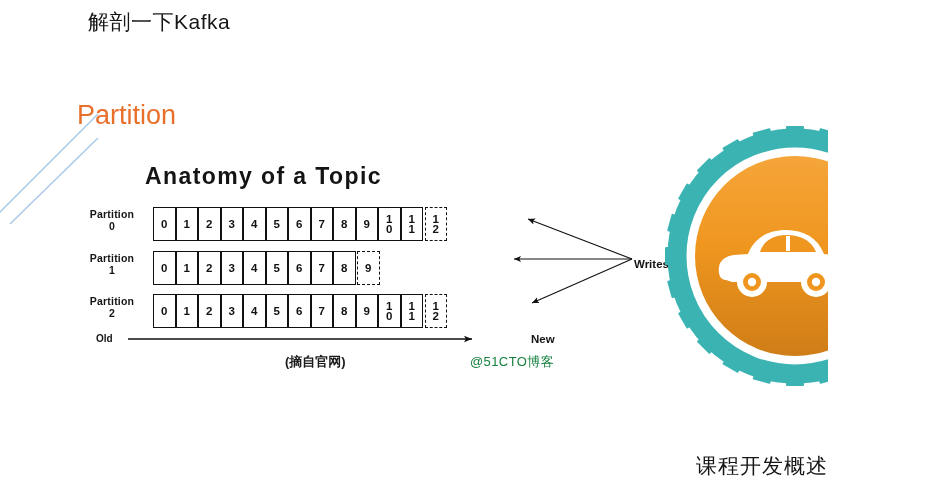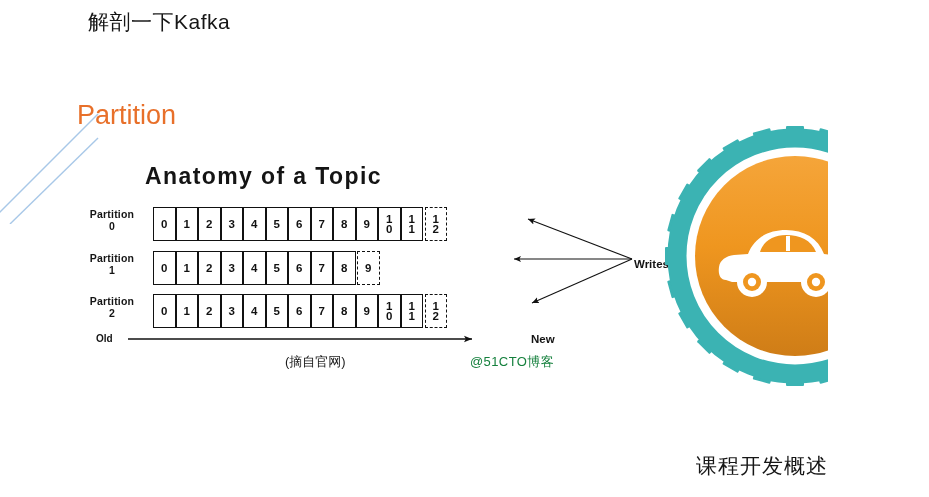--- a/index.html
+++ b/index.html
@@ -175,21 +175,21 @@
     top: 0px;
     width: 350px;
     height: 18px;
   }
 
   #diagram-caption {
     position: absolute;
     left: 215px;
     top: 190px;
     font-size: 13px;
-    font-weight: normal;
+    font-weight: bold;
     color: #1a1a1a;
     white-space: nowrap;
   }
   #watermark {
     position: absolute;
     left: 400px;
     top: 190px;
     font-size: 13px;
     color: #15803d;
     letter-spacing: 0.4px;

